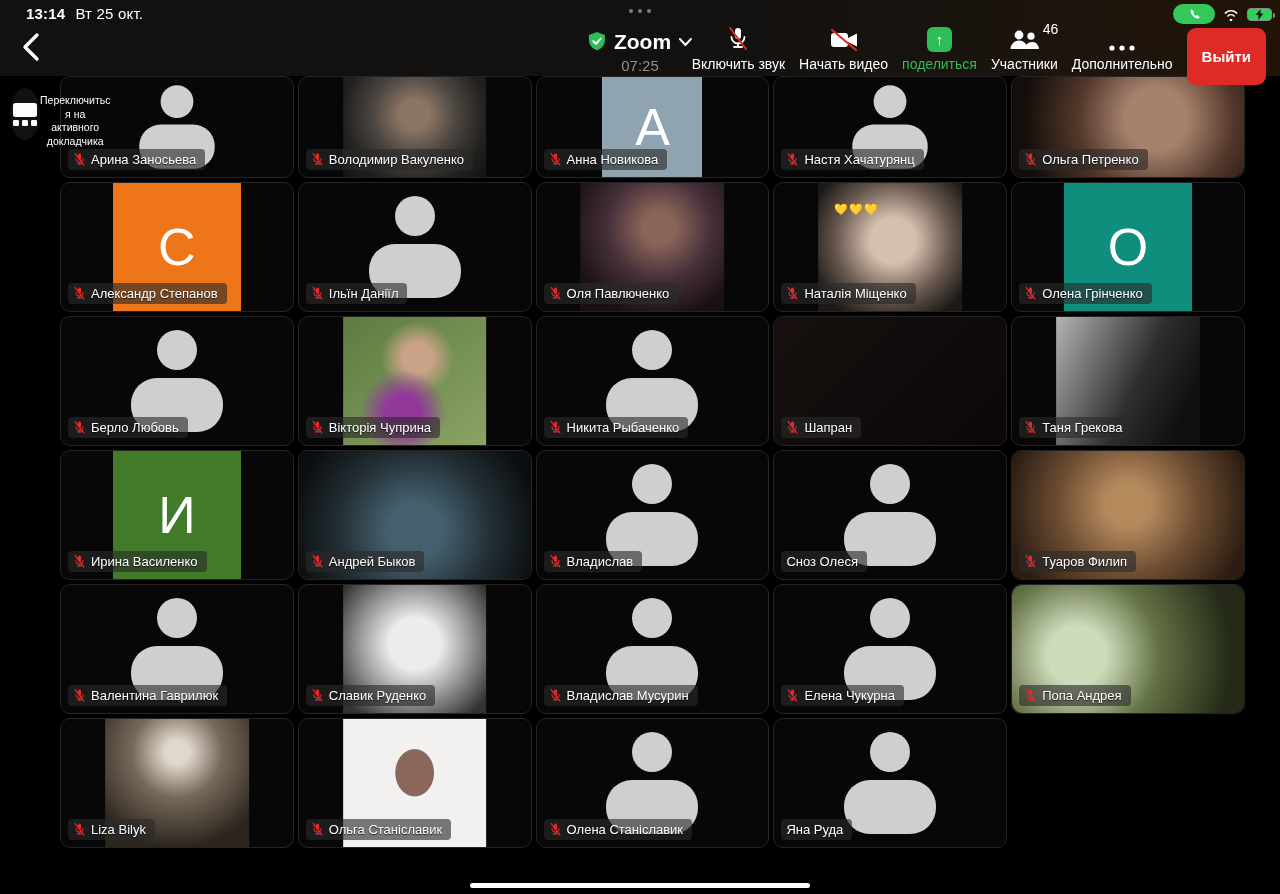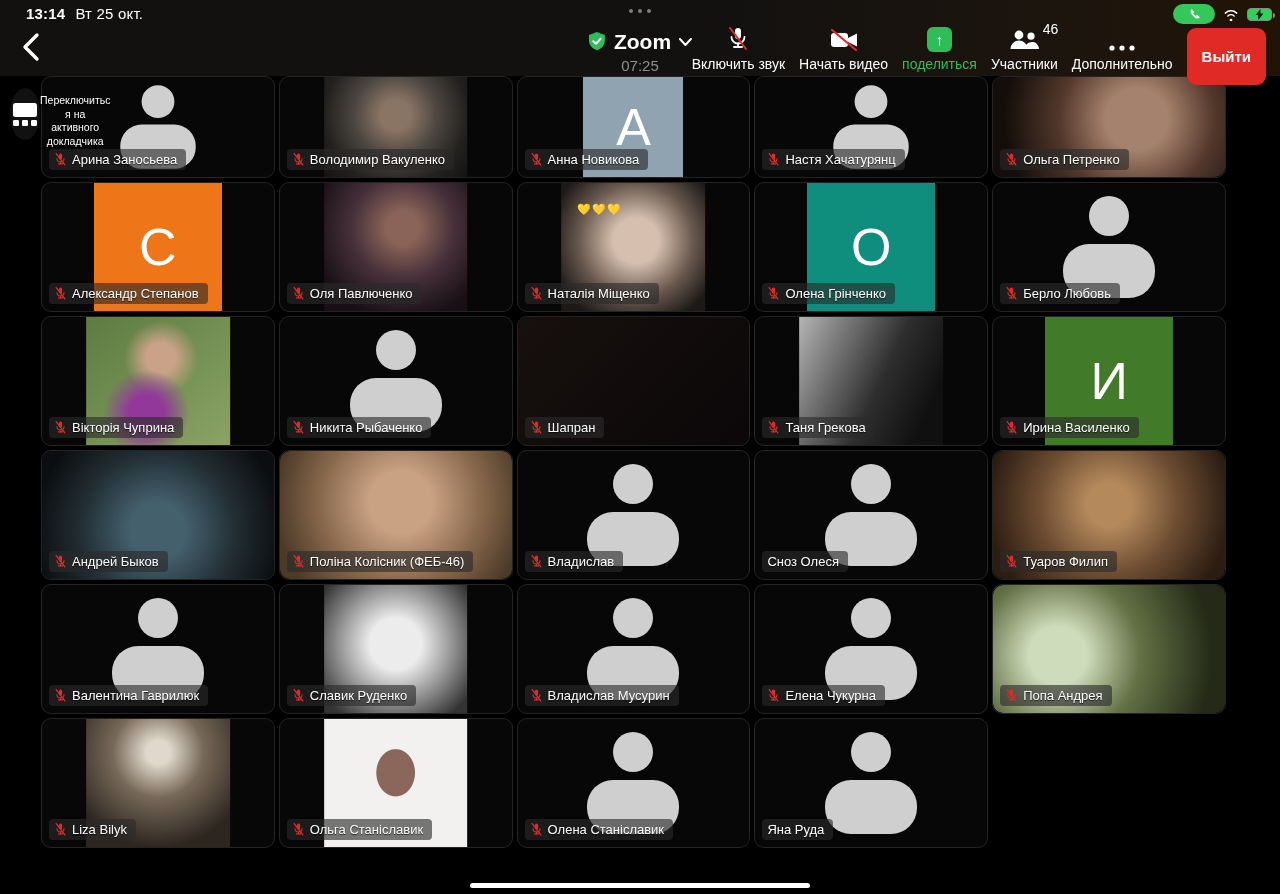--- a/index.html
+++ b/index.html
@@ -34,21 +34,21 @@
   .ctrl .lbl { font-size:14px; color:#fff; white-space:nowrap; }
   .ctrl .lbl.green { color:#2ebd59; }
   .share-box { width:25px; height:25px; background:#2ebd59; border-radius:6px; display:flex; align-items:center; justify-content:center; font-size:15px; font-weight:bold; color:#fff; }
   .count-badge { position:absolute; right:-18px; top:-5px; font-size:14px; color:#fff; }
   .leave-btn { background:#df2a26; color:#fff; font-size:15px; font-weight:bold; border:none; border-radius:9px; padding:20px 15px; margin-top:2px; }
   
   .switch-overlay { position:absolute; left:10px; top:88px; z-index:25; width:92px; display:flex; flex-direction:row; align-items:flex-start; }
   .switch-circle { width:52px; height:52px; border-radius:50%; background:rgba(20,20,20,.85); display:flex; align-items:center; justify-content:center; }
   .switch-text { margin-top:6px; font-size:10.5px; line-height:1.3; color:#fff; text-align:center; text-shadow:0 1px 2px #000; }
   
-  .grid { position:absolute; left:41px; top:76px; width:1185px; display:grid;
+  .grid { position:absolute; left:60px; top:76px; width:1185px; display:grid;
           grid-template-columns:repeat(5,1fr); grid-template-rows:102px 130px 130px 130px 130px 130px; gap:4px; z-index:5; }
   .tile { position:relative; background:#070707; border:1px solid #242424; border-radius:10px; overflow:hidden;
           display:flex; align-items:center; justify-content:center; }
   .letterbox { height:100%; aspect-ratio:1/1; display:flex; align-items:center; justify-content:center; }
   .letterbox span { font-size:52px; color:#fff; }
   .avatar { display:flex; flex-direction:column; align-items:center; gap:8px; }
   .avatar .head { width:40px; height:40px; border-radius:50%; background:#cfcfcf; }
   .avatar .body { width:92px; height:54px; border-radius:26px; background:#cfcfcf; }
   .tile:nth-child(-n+5) .avatar { transform:scale(.82); }
   .videofill { position:absolute; top:0; bottom:0; left:50%; transform:translateX(-50%); width:62%; }
@@ -275,20 +275,36 @@
           <rect x="9" y="2" width="6" height="11" rx="3" fill="#e02b2b"></rect>
           <path d="M5.5 11a6.5 6.5 0 0 0 13 0" stroke="#e02b2b" stroke-width="2" fill="none" stroke-linecap="round"></path>
           <line x1="12" y1="17.5" x2="12" y2="21" stroke="#e02b2b" stroke-width="2" stroke-linecap="round"></line>
           <line x1="8" y1="21" x2="16" y2="21" stroke="#e02b2b" stroke-width="2" stroke-linecap="round"></line>
           <line x1="4" y1="2" x2="20" y2="23" stroke="#e02b2b" stroke-width="2.4" stroke-linecap="round"></line>
         </svg>
         <span class="pname">Александр Степанов</span>
       </div>
     </div>
     <div class="tile">
+      <div class="avatar">
+        <div class="head"></div>
+        <div class="body"></div>
+      </div>
+      <div class="namelabel">
+        <svg width="13" height="15" viewBox="0 0 24 26">
+          <rect x="9" y="2" width="6" height="11" rx="3" fill="#e02b2b"></rect>
+          <path d="M5.5 11a6.5 6.5 0 0 0 13 0" stroke="#e02b2b" stroke-width="2" fill="none" stroke-linecap="round"></path>
+          <line x1="12" y1="17.5" x2="12" y2="21" stroke="#e02b2b" stroke-width="2" stroke-linecap="round"></line>
+          <line x1="8" y1="21" x2="16" y2="21" stroke="#e02b2b" stroke-width="2" stroke-linecap="round"></line>
+          <line x1="4" y1="2" x2="20" y2="23" stroke="#e02b2b" stroke-width="2.4" stroke-linecap="round"></line>
+        </svg>
+        <span class="pname">Ільїн Даніїл</span>
+      </div>
+    </div>
+    <div class="tile">
       <div class="videofill" style="background:radial-gradient(circle at 55% 35%, #8a6458 0 14%, #46303a 45%, #181014 80%)"></div>
       <div class="namelabel">
         <svg width="13" height="15" viewBox="0 0 24 26">
           <rect x="9" y="2" width="6" height="11" rx="3" fill="#e02b2b"></rect>
           <path d="M5.5 11a6.5 6.5 0 0 0 13 0" stroke="#e02b2b" stroke-width="2" fill="none" stroke-linecap="round"></path>
           <line x1="12" y1="17.5" x2="12" y2="21" stroke="#e02b2b" stroke-width="2" stroke-linecap="round"></line>
           <line x1="8" y1="21" x2="16" y2="21" stroke="#e02b2b" stroke-width="2" stroke-linecap="round"></line>
           <line x1="4" y1="2" x2="20" y2="23" stroke="#e02b2b" stroke-width="2.4" stroke-linecap="round"></line>
         </svg>
         <span class="pname">Оля Павлюченко</span>
@@ -416,33 +432,20 @@
           <rect x="9" y="2" width="6" height="11" rx="3" fill="#e02b2b"></rect>
           <path d="M5.5 11a6.5 6.5 0 0 0 13 0" stroke="#e02b2b" stroke-width="2" fill="none" stroke-linecap="round"></path>
           <line x1="12" y1="17.5" x2="12" y2="21" stroke="#e02b2b" stroke-width="2" stroke-linecap="round"></line>
           <line x1="8" y1="21" x2="16" y2="21" stroke="#e02b2b" stroke-width="2" stroke-linecap="round"></line>
           <line x1="4" y1="2" x2="20" y2="23" stroke="#e02b2b" stroke-width="2.4" stroke-linecap="round"></line>
         </svg>
         <span class="pname">Андрей Быков</span>
       </div>
     </div>
     <div class="tile">
-      <div class="videofill full" style="background:radial-gradient(circle at 52% 40%, #c9a183 0 22%, #8a6a4e 55%, #4c3a28 88%)"></div>
-      <div class="namelabel">
-        <svg width="13" height="15" viewBox="0 0 24 26">
-          <rect x="9" y="2" width="6" height="11" rx="3" fill="#e02b2b"></rect>
-          <path d="M5.5 11a6.5 6.5 0 0 0 13 0" stroke="#e02b2b" stroke-width="2" fill="none" stroke-linecap="round"></path>
-          <line x1="12" y1="17.5" x2="12" y2="21" stroke="#e02b2b" stroke-width="2" stroke-linecap="round"></line>
-          <line x1="8" y1="21" x2="16" y2="21" stroke="#e02b2b" stroke-width="2" stroke-linecap="round"></line>
-          <line x1="4" y1="2" x2="20" y2="23" stroke="#e02b2b" stroke-width="2.4" stroke-linecap="round"></line>
-        </svg>
-        <span class="pname">Поліна Колісник (ФЕБ-46)</span>
-      </div>
-    </div>
-    <div class="tile">
       <div class="avatar">
         <div class="head"></div>
         <div class="body"></div>
       </div>
       <div class="namelabel">
         <svg width="13" height="15" viewBox="0 0 24 26">
           <rect x="9" y="2" width="6" height="11" rx="3" fill="#e02b2b"></rect>
           <path d="M5.5 11a6.5 6.5 0 0 0 13 0" stroke="#e02b2b" stroke-width="2" fill="none" stroke-linecap="round"></path>
           <line x1="12" y1="17.5" x2="12" y2="21" stroke="#e02b2b" stroke-width="2" stroke-linecap="round"></line>
           <line x1="8" y1="21" x2="16" y2="21" stroke="#e02b2b" stroke-width="2" stroke-linecap="round"></line>

